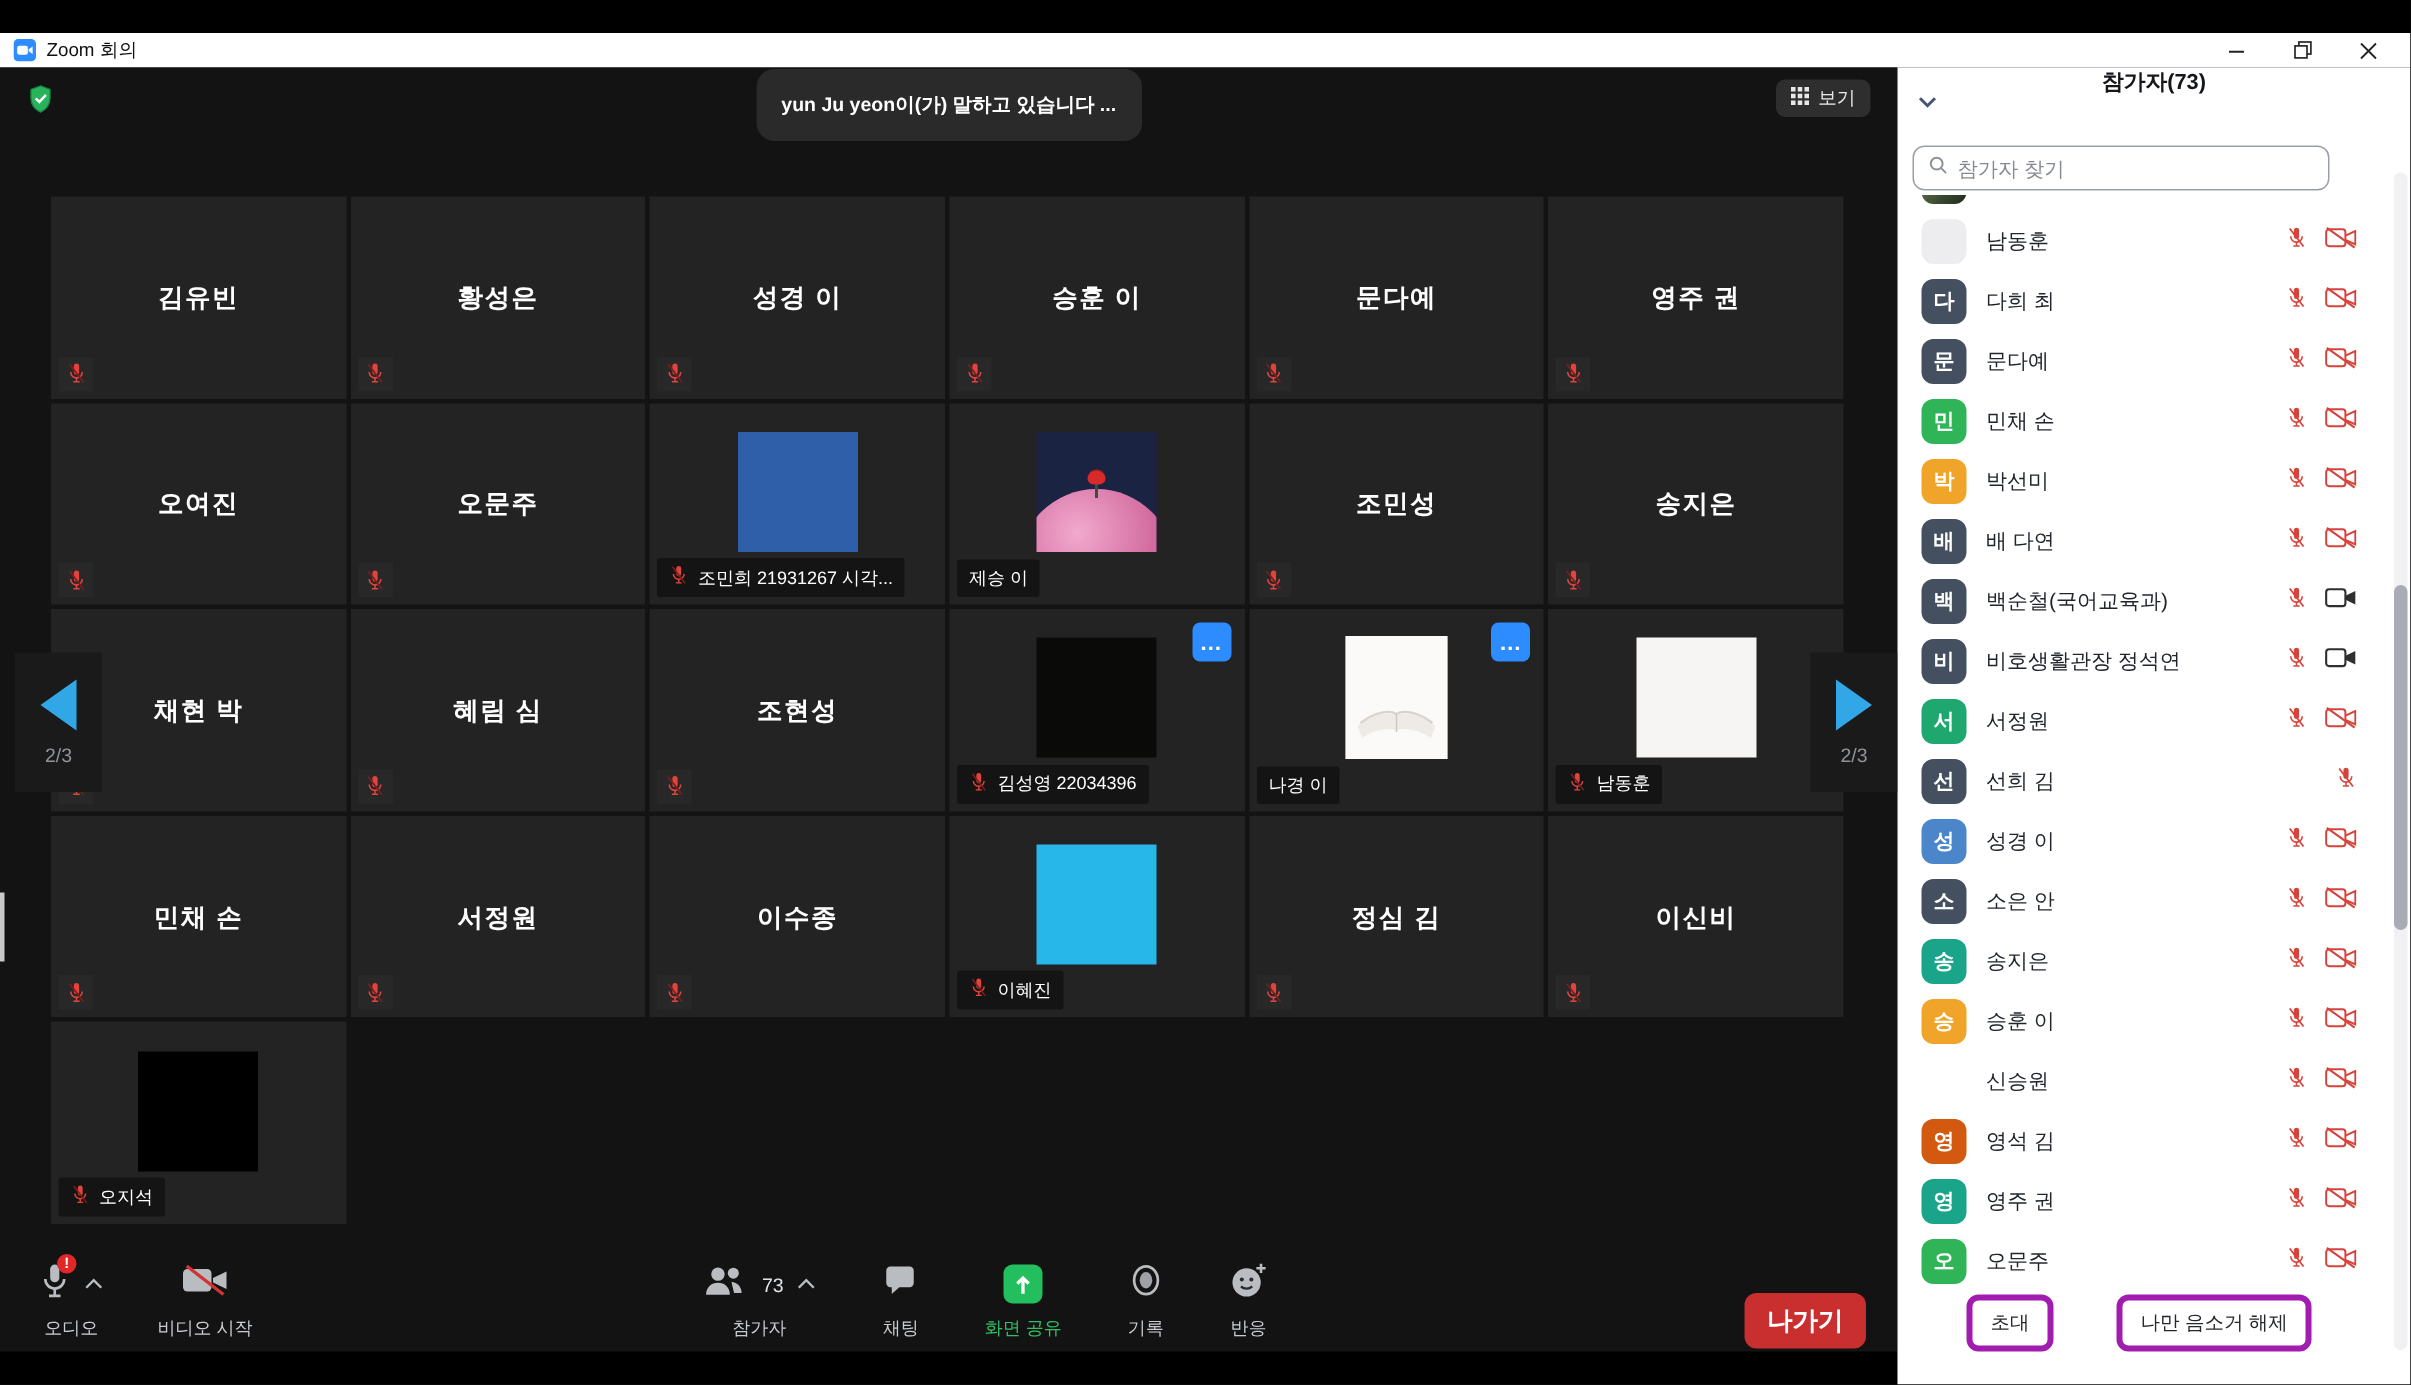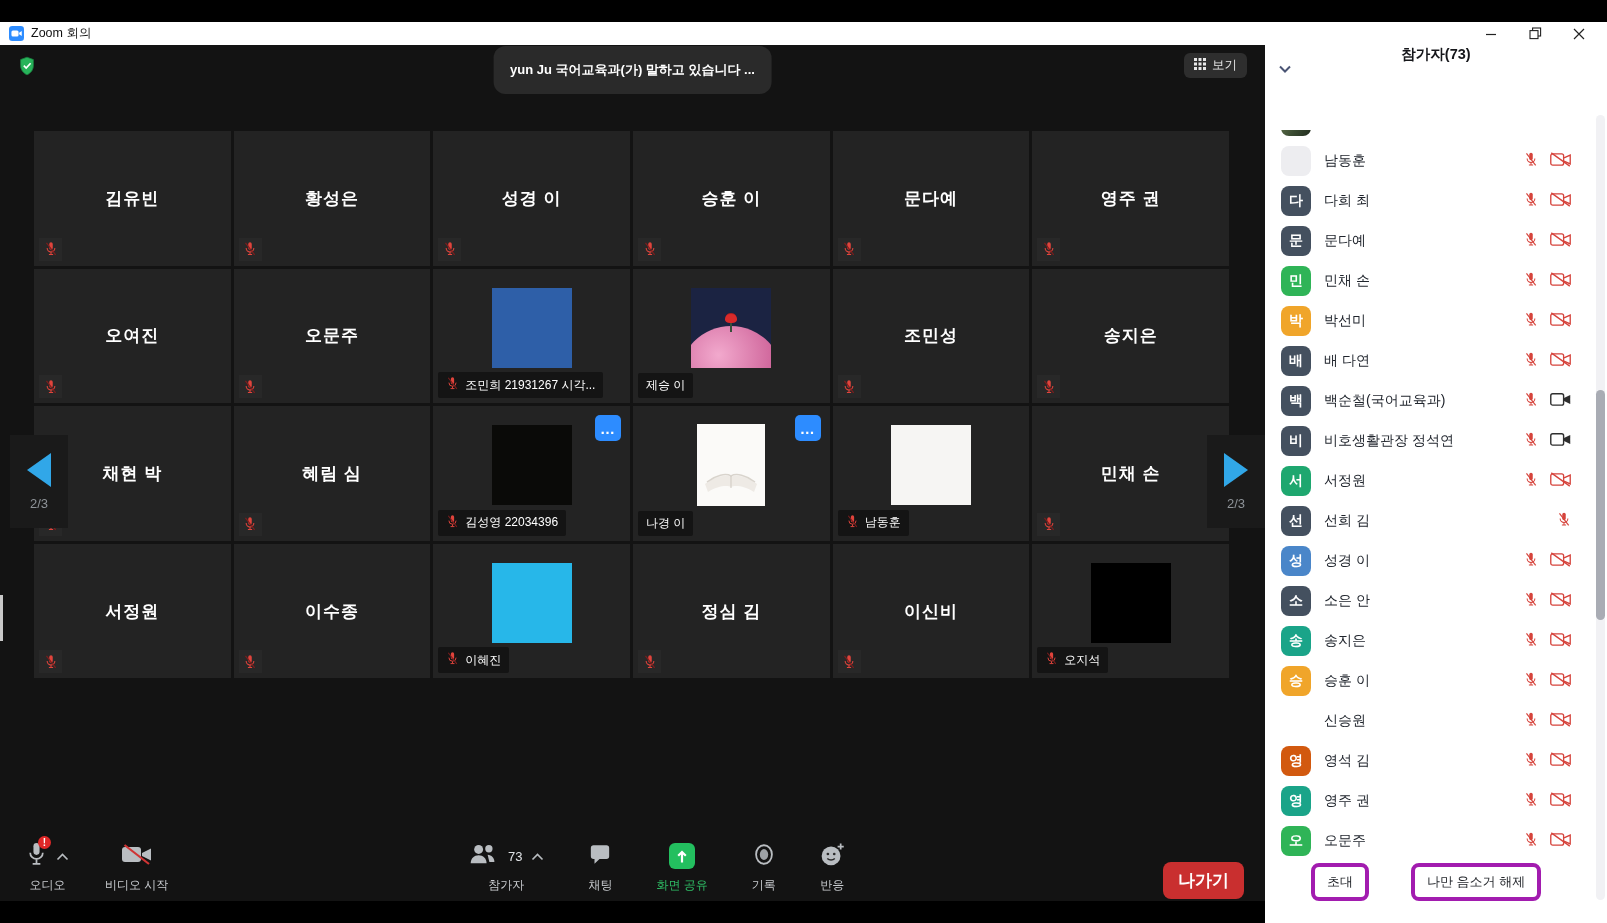--- a/index.html
+++ b/index.html
@@ -118,21 +118,21 @@
   </span>
 </div>
 
 <div class="meeting">
   <span class="shield">
     <svg viewBox="0 0 20 24" width="16" height="20">
         <path d="M10 1 18 4v7c0 6-3.5 10-8 12-4.5-2-8-6-8-12V4z" fill="#27b35a" stroke="#1b7d3f" stroke-width="1"></path>
         <path d="m6 11.5 3 3 5.5-6" stroke="#fff" stroke-width="2.1" fill="none"></path>
       </svg>
   </span>
-  <div class="toast">yun Ju 국어교육과(가) 말하고 있습니다 ...</div>
+  <div class="toast">yun Ju yeon이(가) 말하고 있습니다 ...</div>
   <div class="view-btn">
     <span>
       <svg width="12" height="12" viewBox="0 0 12 12">
           <g fill="#e8e8e8">
             <rect width="3" height="3"></rect>
             <rect x="4.5" width="3" height="3"></rect>
             <rect x="9" width="3" height="3"></rect>
             <rect y="4.5" width="3" height="3"></rect>
             <rect x="4.5" y="4.5" width="3" height="3"></rect>
             <rect x="9" y="4.5" width="3" height="3"></rect>
@@ -294,20 +294,31 @@
         <div class="corner-mic">
           <svg class="mic" viewBox="0 0 24 26">
             <path d="M9 4.6a3 3 0 0 1 6 0v6.6a3 3 0 0 1-6 0z" fill="#e0443c"></path>
             <path d="M5.4 11.4a6.6 6.6 0 0 0 13.2 0" fill="none" stroke="#e0443c" stroke-width="1.8"></path>
             <path d="M12 18.2v3.4M8.4 22.4h7.2" stroke="#e0443c" stroke-width="1.8" fill="none"></path>
             <path d="M4.2 2.4 20 23" stroke="#7d1d1d" stroke-width="2" fill="none"></path>
           </svg>
         </div>
       </div>
       <div class="tile">
+        <div class="tile-name-center">조현성</div>
+        <div class="corner-mic">
+          <svg class="mic" viewBox="0 0 24 26">
+            <path d="M9 4.6a3 3 0 0 1 6 0v6.6a3 3 0 0 1-6 0z" fill="#e0443c"></path>
+            <path d="M5.4 11.4a6.6 6.6 0 0 0 13.2 0" fill="none" stroke="#e0443c" stroke-width="1.8"></path>
+            <path d="M12 18.2v3.4M8.4 22.4h7.2" stroke="#e0443c" stroke-width="1.8" fill="none"></path>
+            <path d="M4.2 2.4 20 23" stroke="#7d1d1d" stroke-width="2" fill="none"></path>
+          </svg>
+        </div>
+      </div>
+      <div class="tile">
         <div class="more-btn">…</div>
         <div class="content-square cs-plain" style="background: rgb(10, 10, 8);"></div>
         <div class="tile-label">
           <span><svg class="mic" viewBox="0 0 24 26">
               <path d="M9 4.6a3 3 0 0 1 6 0v6.6a3 3 0 0 1-6 0z" fill="#e0443c"></path>
               <path d="M5.4 11.4a6.6 6.6 0 0 0 13.2 0" fill="none" stroke="#e0443c" stroke-width="1.8"></path>
               <path d="M12 18.2v3.4M8.4 22.4h7.2" stroke="#e0443c" stroke-width="1.8" fill="none"></path>
               <path d="M4.2 2.4 20 23" stroke="#7d1d1d" stroke-width="2" fill="none"></path>
             </svg></span>
           <span>김성영 22034396</span>
@@ -521,20 +532,29 @@
 
 <div class="panel">
   <div class="panel-header">
     <span class="panel-collapse">
       <svg width="14" height="9" viewBox="0 0 14 9">
           <path d="m2 1.5 5 5 5-5" fill="none" stroke="#4a5474" stroke-width="2"></path>
         </svg>
     </span>
     <span class="panel-title">참가자(73)</span>
   </div>
+  <div class="panel-search">
+    <span>
+      <svg width="14" height="14" viewBox="0 0 16 16">
+          <circle cx="7" cy="7" r="4.5" fill="none" stroke="#8a9099" stroke-width="1.5"></circle>
+          <path d="m10.6 10.6 3.6 3.6" stroke="#8a9099" stroke-width="1.5"></path>
+        </svg>
+    </span>
+    <input type="text" placeholder="참가자 찾기" style="">
+  </div>
   <div class="plist" id="plist">
       <div class="prow partial">
         <div class="pavatar photo-green"></div>
         <span class="pname"></span>
         <span class="picons">
           <span></span>
           <span></span>
         </span>
       </div>
       <div class="prow">

